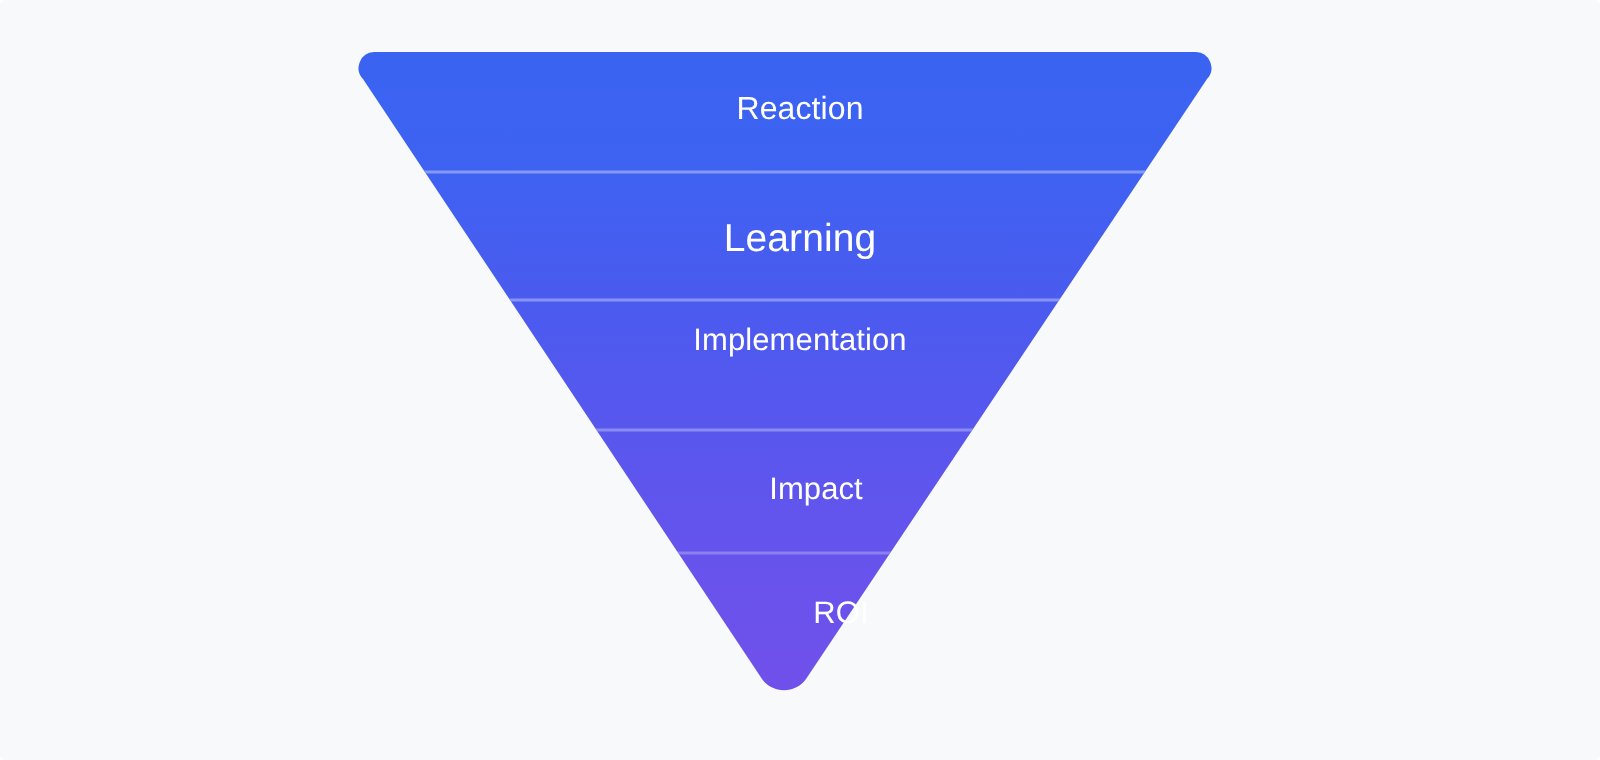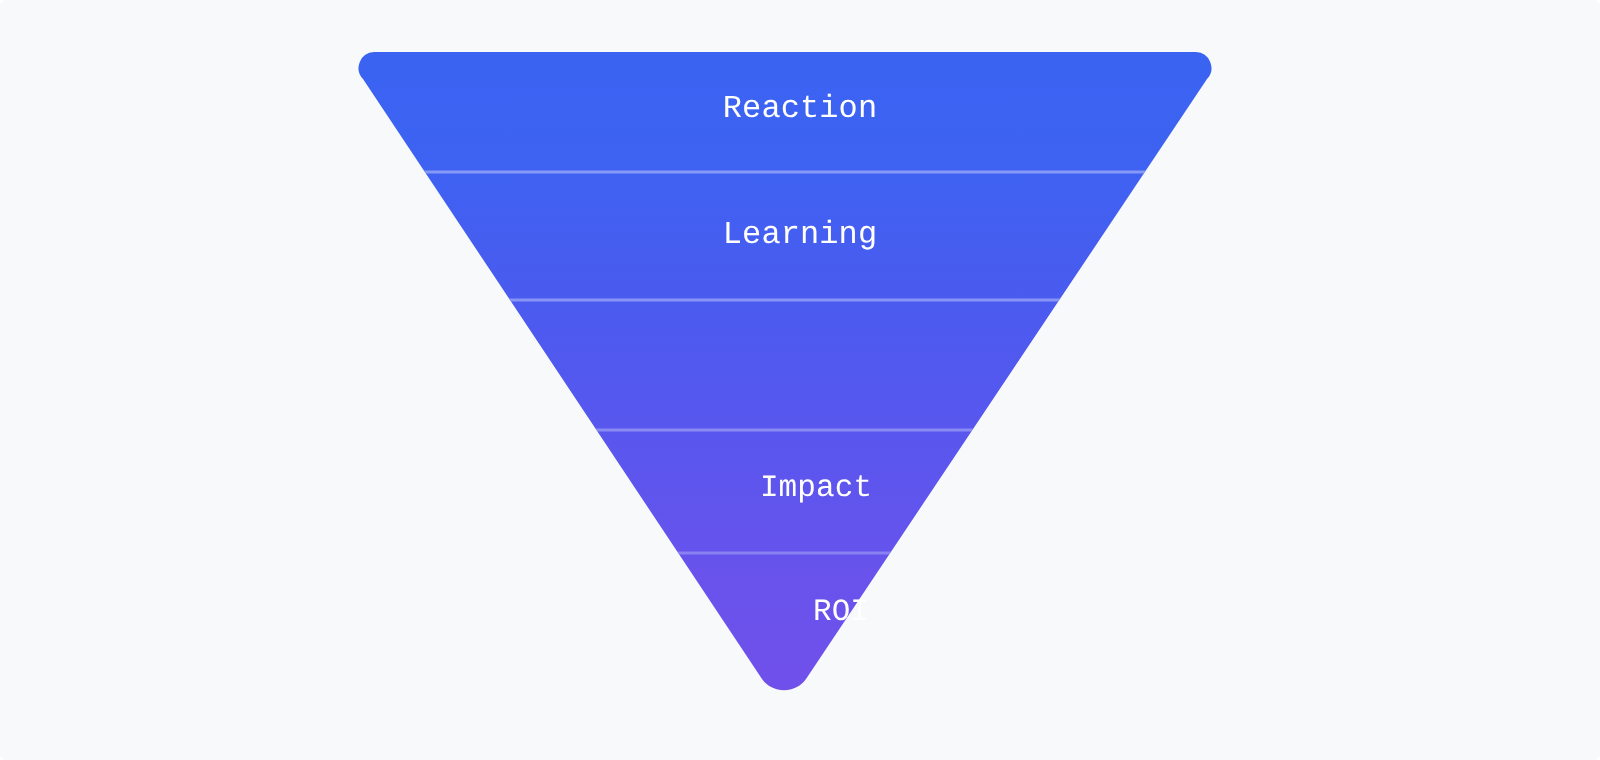--- a/index.html
+++ b/index.html
@@ -12,21 +12,20 @@
     overflow: hidden;
   }
 
   #canvas {
     position: relative;
     width: 1600px;
     height: 760px;
     background: #F8F9FB;
     border-radius: 6px;
     overflow: hidden;
-    font-family: Liberation Mono, monospace;
   }
 
   #funnel-wrap {
     position: absolute;
     left: 0;
     top: 0;
     width: 1600px;
     height: 760px;
   }
 
@@ -48,21 +47,21 @@
     letter-spacing: 0.1px;
     line-height: 1.18;
     pointer-events: none;
     text-rendering: geometricPrecision;
     -webkit-font-smoothing: antialiased;
   }
 
   .funnel-label .line { display: block; }
 
   #label-reaction      { top:  90px; font-size: 32px; }
-  #label-learning      { top: 216px; font-size: 32px; }
+  #label-learning      { top: 216px; font-size: 39px; }
   #label-application   { top: 322px; font-size: 31px; }
   #label-impact        { top: 471px; font-size: 31px; margin-left: 16px; }
   #label-roi           { top: 595px; font-size: 31px; margin-left: 41px; }
 </style>
 </head>
 <body>
 
 <div id="canvas">
 
   <div id="funnel-wrap">
@@ -111,20 +110,21 @@
 
     <div class="funnel-label" id="label-reaction">
       <span class="line">Reaction</span>
     </div>
 
     <div class="funnel-label" id="label-learning">
       <span class="line">Learning</span>
     </div>
 
     <div class="funnel-label" id="label-application">
+      <span class="line">Implementation</span>
     </div>
 
     <div class="funnel-label" id="label-impact">
       <span class="line">Impact</span>
     </div>
 
     <div class="funnel-label" id="label-roi">
       <span class="line">ROI</span>
     </div>
 

